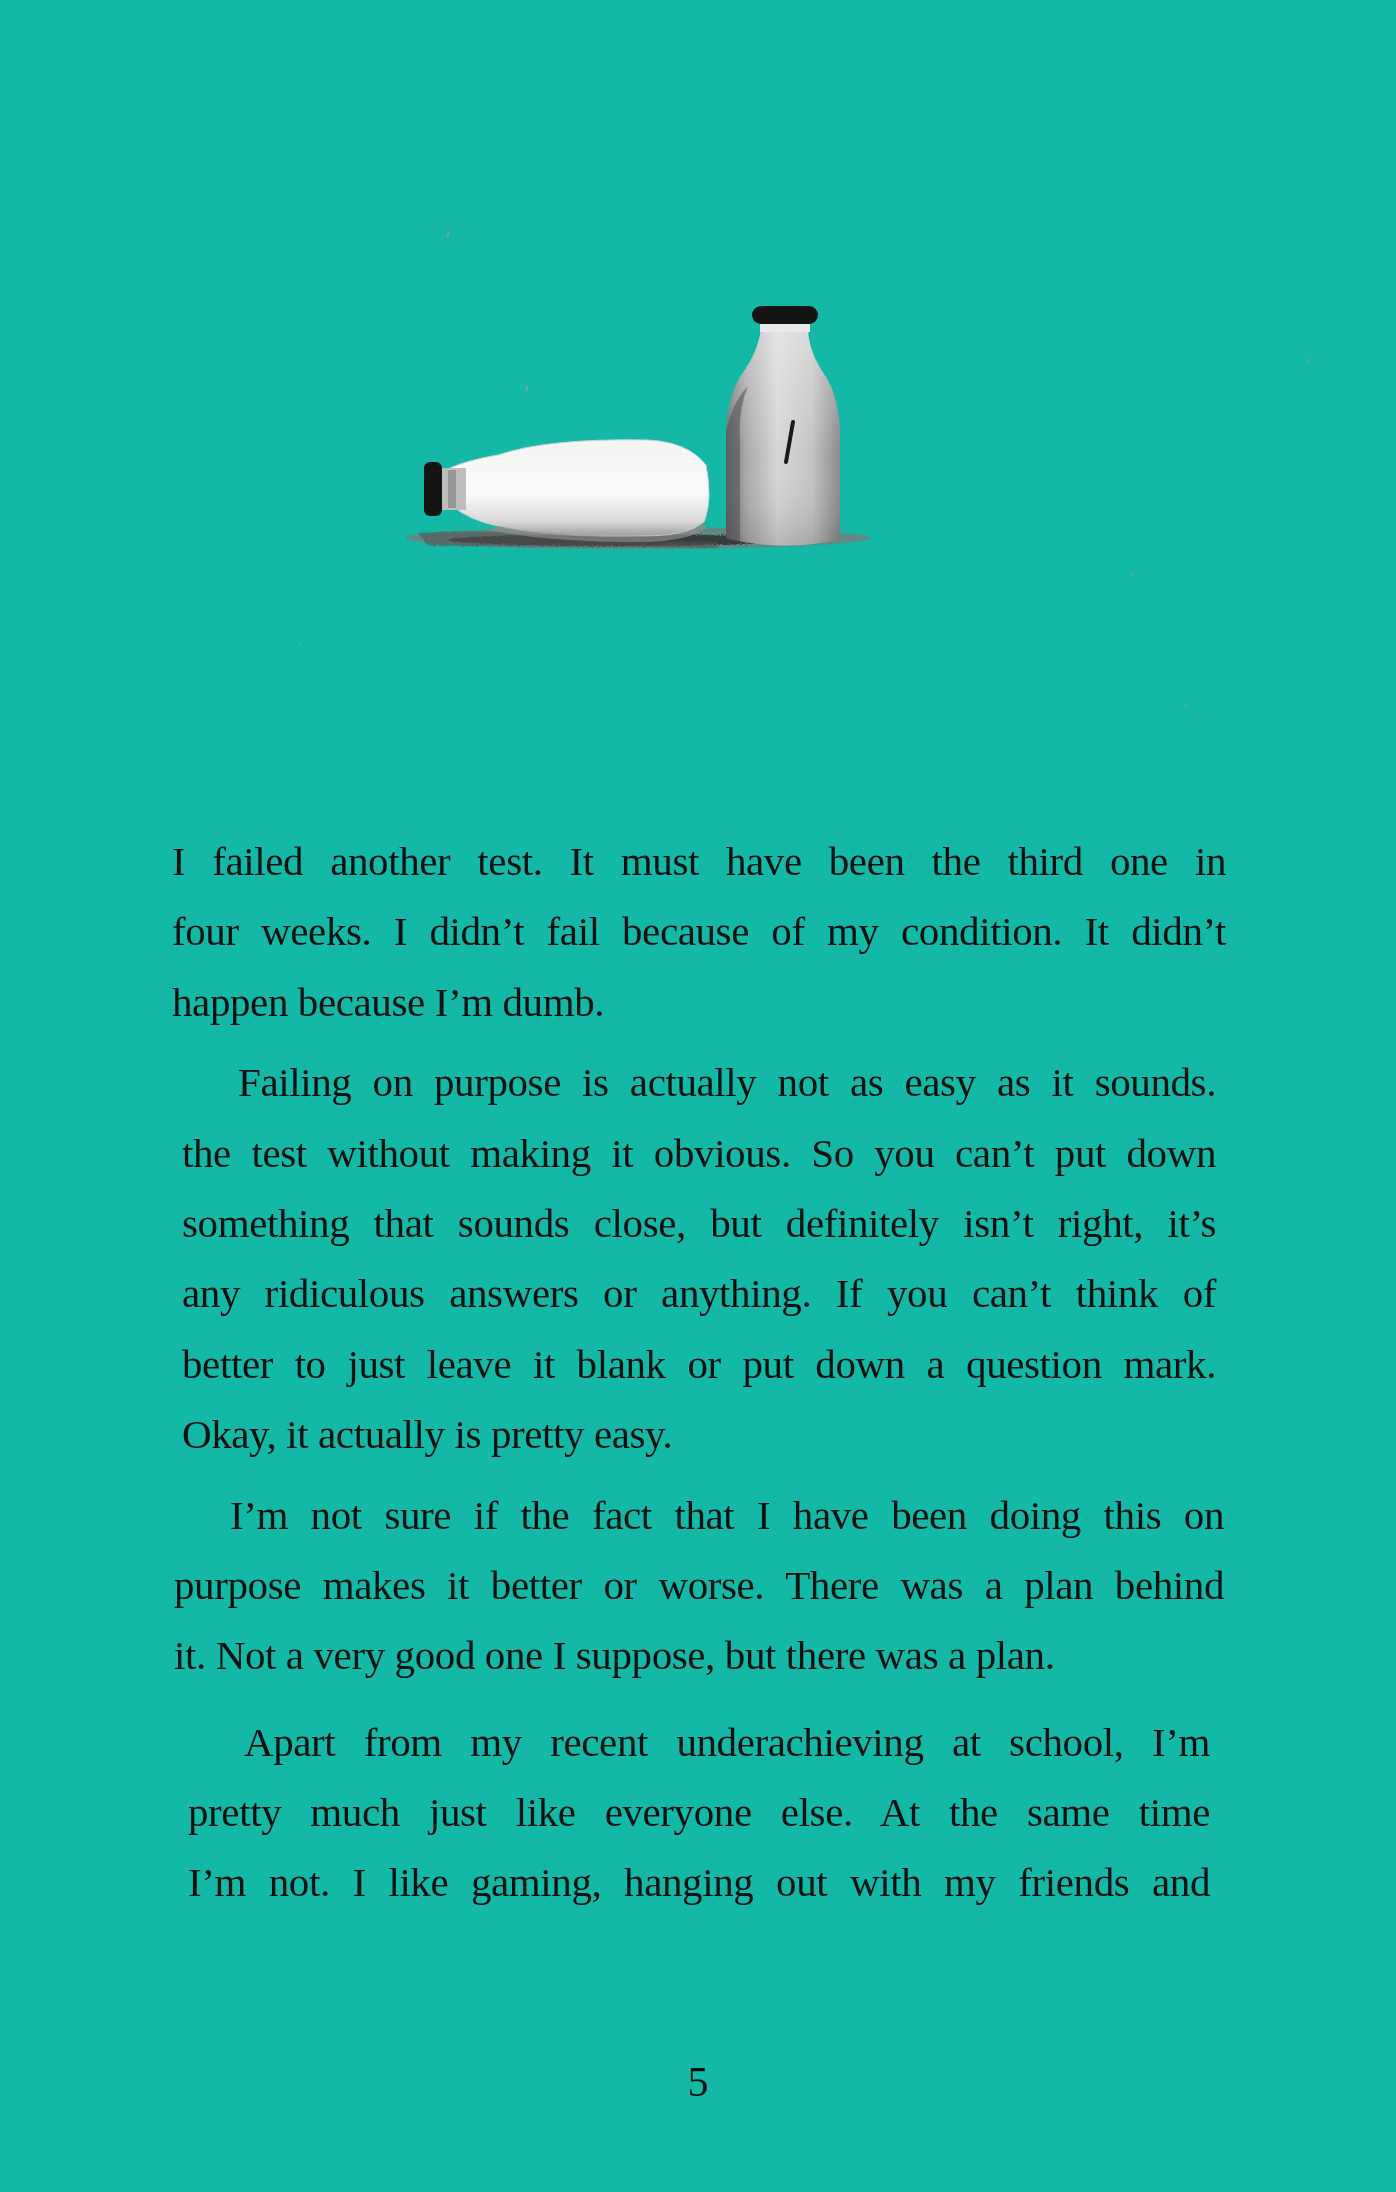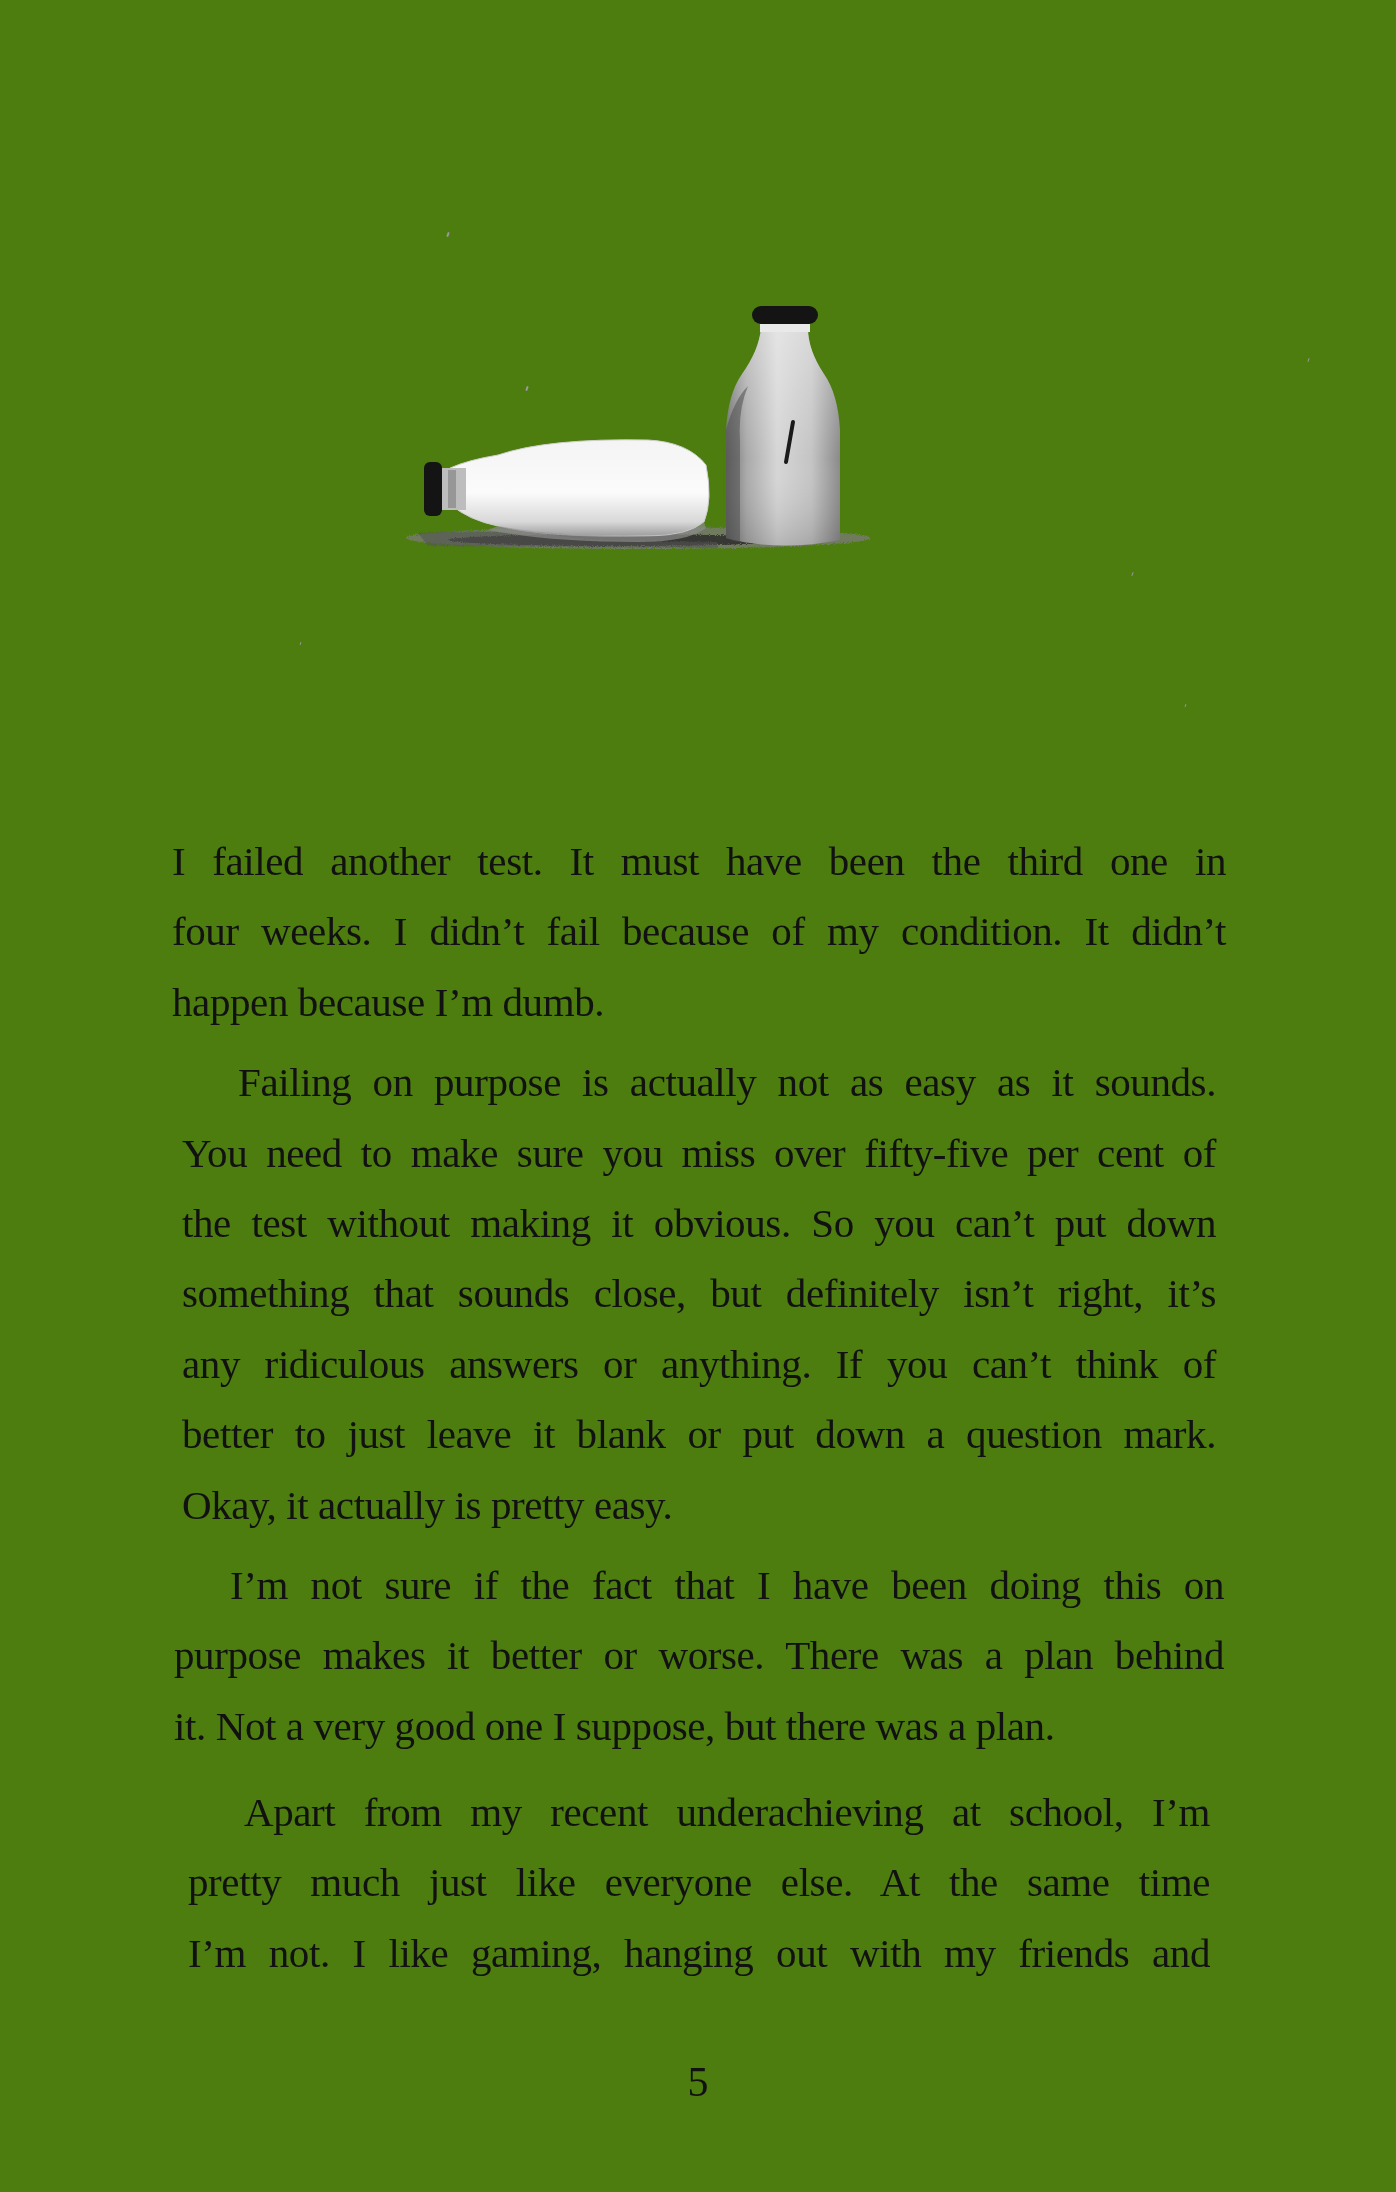--- a/index.html
+++ b/index.html
@@ -13,21 +13,21 @@
     position: relative;
     overflow: hidden;
     font-family: "Liberation Serif", "DejaVu Serif", serif;
     color: #111111;
   }
   .page {
     position: absolute;
     left: 0; top: 0;
     width: 1396px;
     height: 2192px;
-    background: #4d7c0f;
+    background: #14b8a6;
   }
   
   .speck {
     position: absolute;
     width: 2px; height: 5px;
     background: #9a9a9a;
     transform: rotate(20deg);
     border-radius: 1px;
   }
   .illustration {
@@ -144,21 +144,20 @@
   <div class="text-block">
 
     <p style="margin:0">
       <span class="line">I failed another test. It must have been the third one in</span>
       <span class="line">four weeks. I didn’t fail because of my condition. It didn’t</span>
       <span class="line last">happen because I’m dumb.</span>
     </p>
 
     <p style="margin:10px">
       <span class="line indent">Failing on purpose is actually not as easy as it sounds.</span>
-      <span class="line">You need to make sure you miss over fifty-five per cent of</span>
       <span class="line">the test without making it obvious. So you can’t put down</span>
       <span class="line">something that sounds close, but definitely isn’t right, it’s</span>
       <span class="line">any ridiculous answers or anything. If you can’t think of</span>
       <span class="line">better to just leave it blank or put down a question mark.</span>
       <span class="line last">Okay, it actually is pretty easy.</span>
     </p>
 
     <p style="margin:2px">
       <span class="line indent">I’m not sure if the fact that I have been doing this on</span>
       <span class="line">purpose makes it better or worse. There was a plan behind</span>

